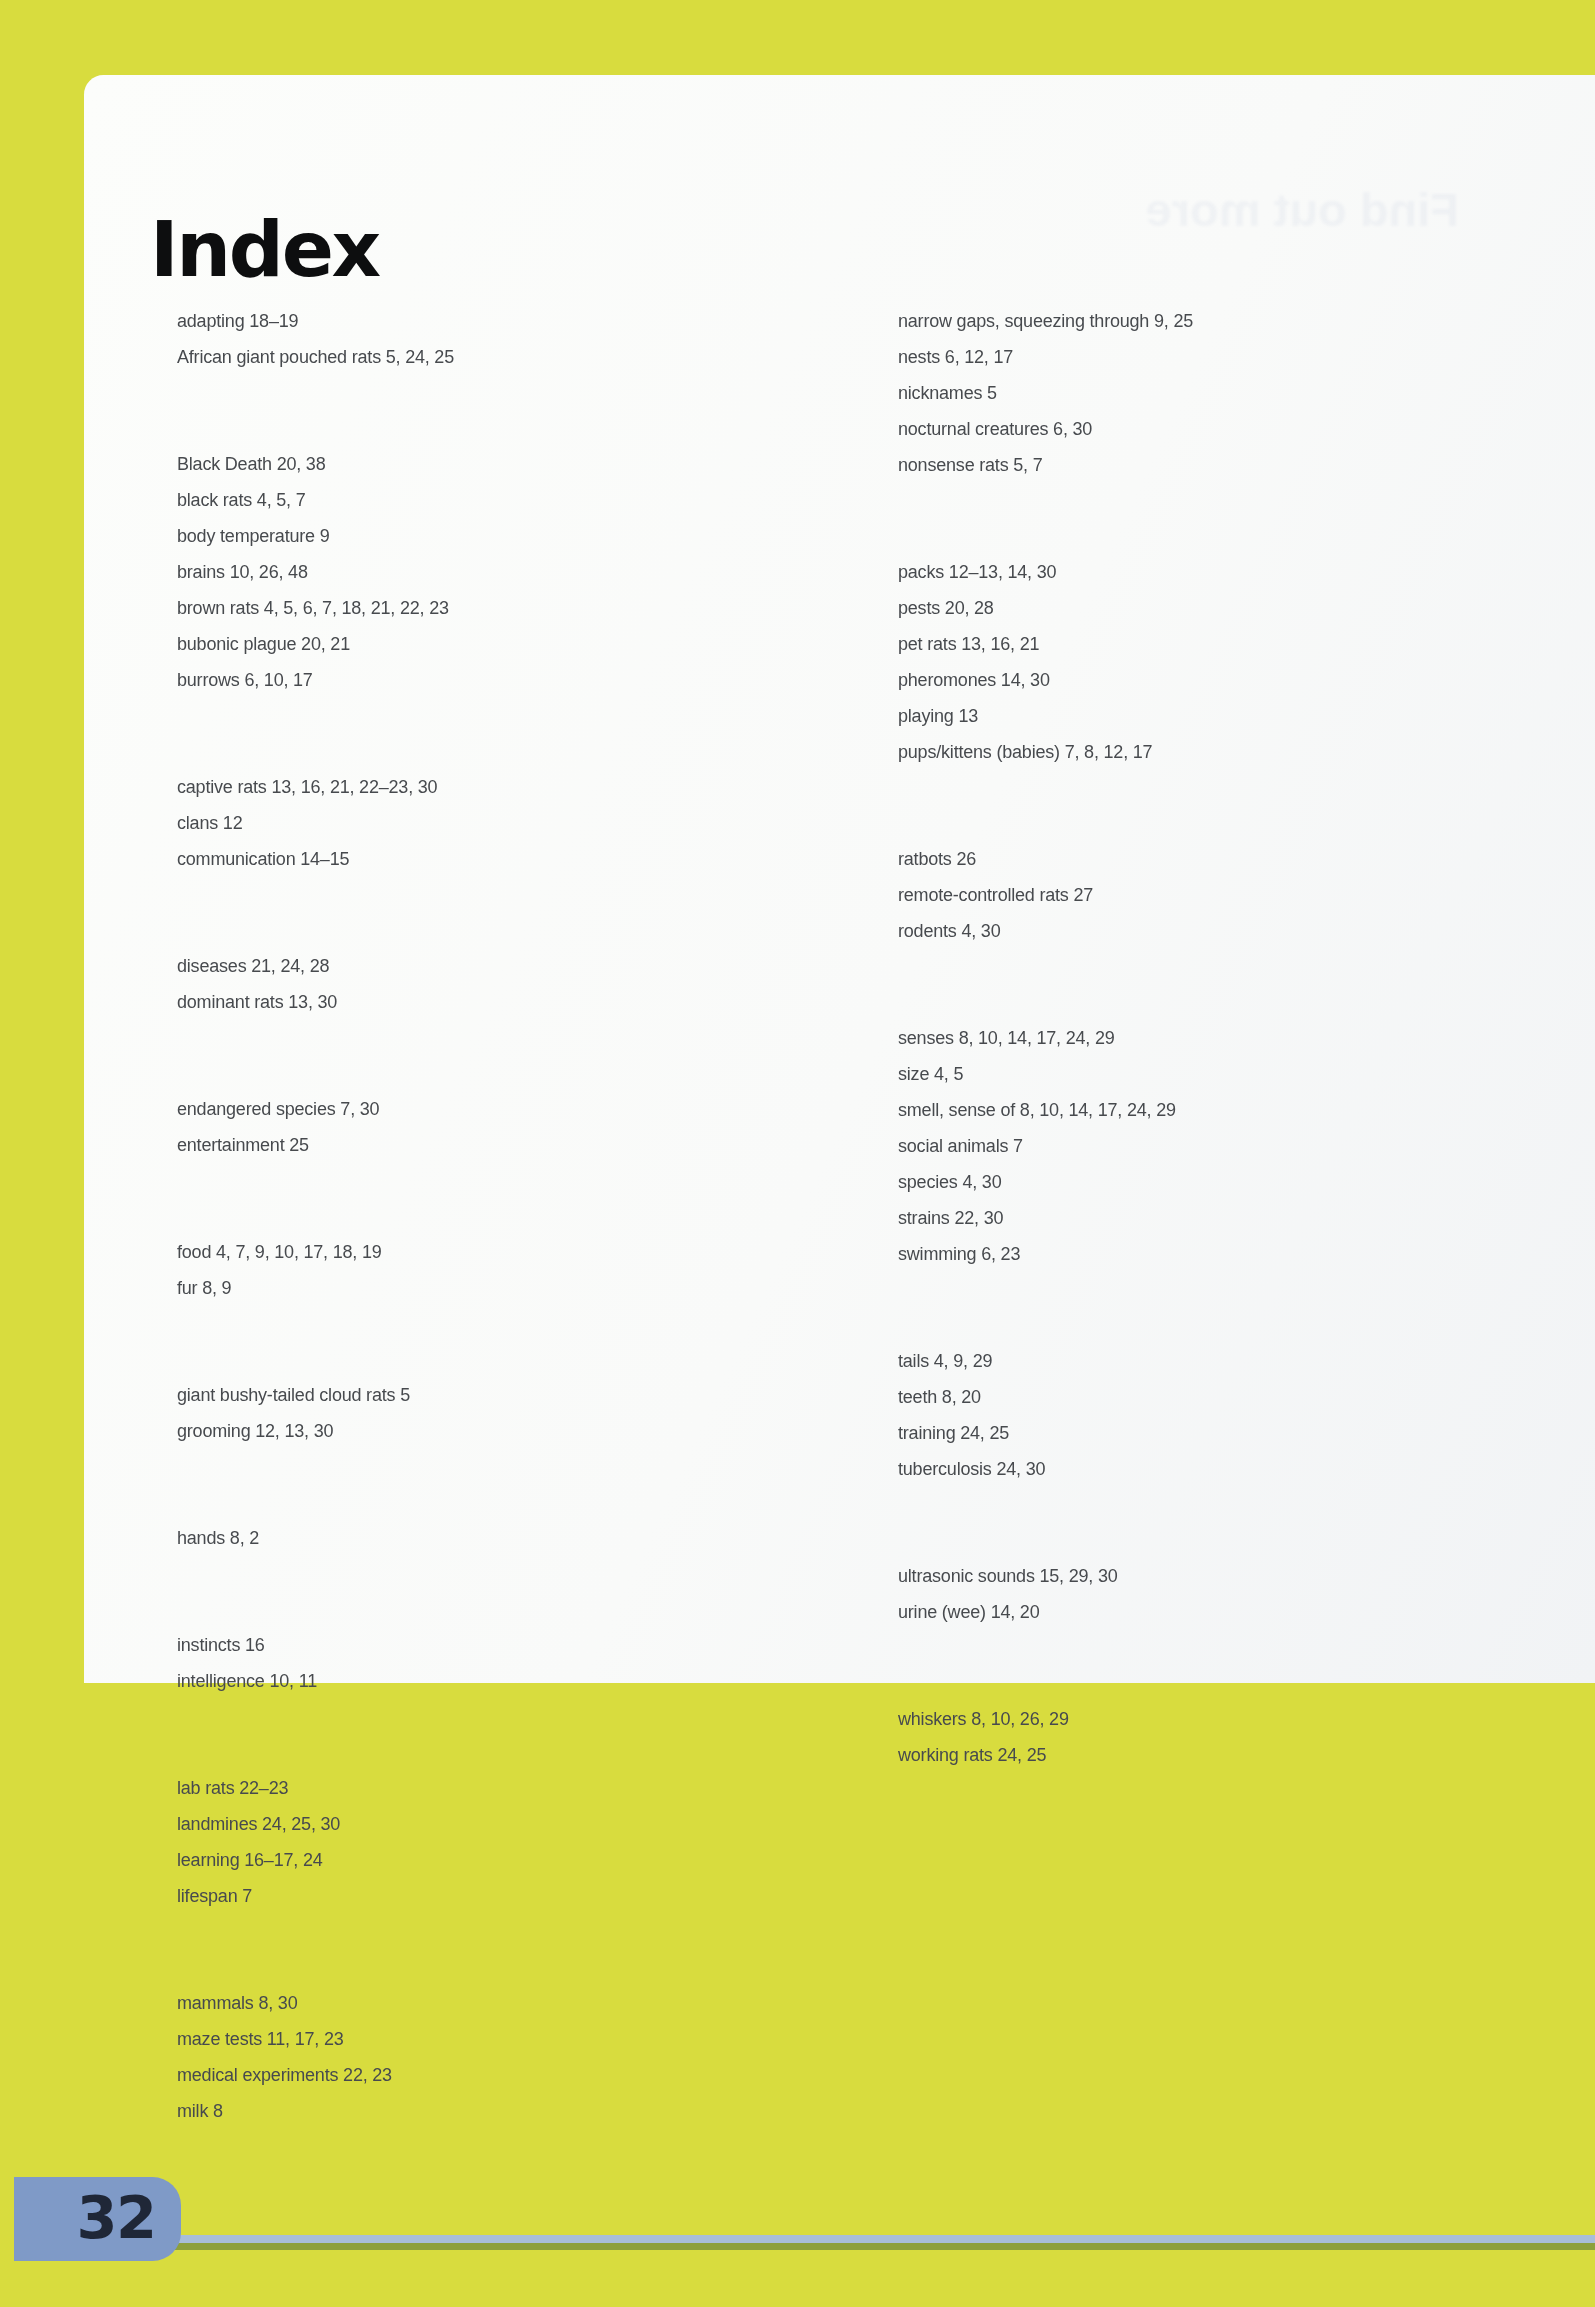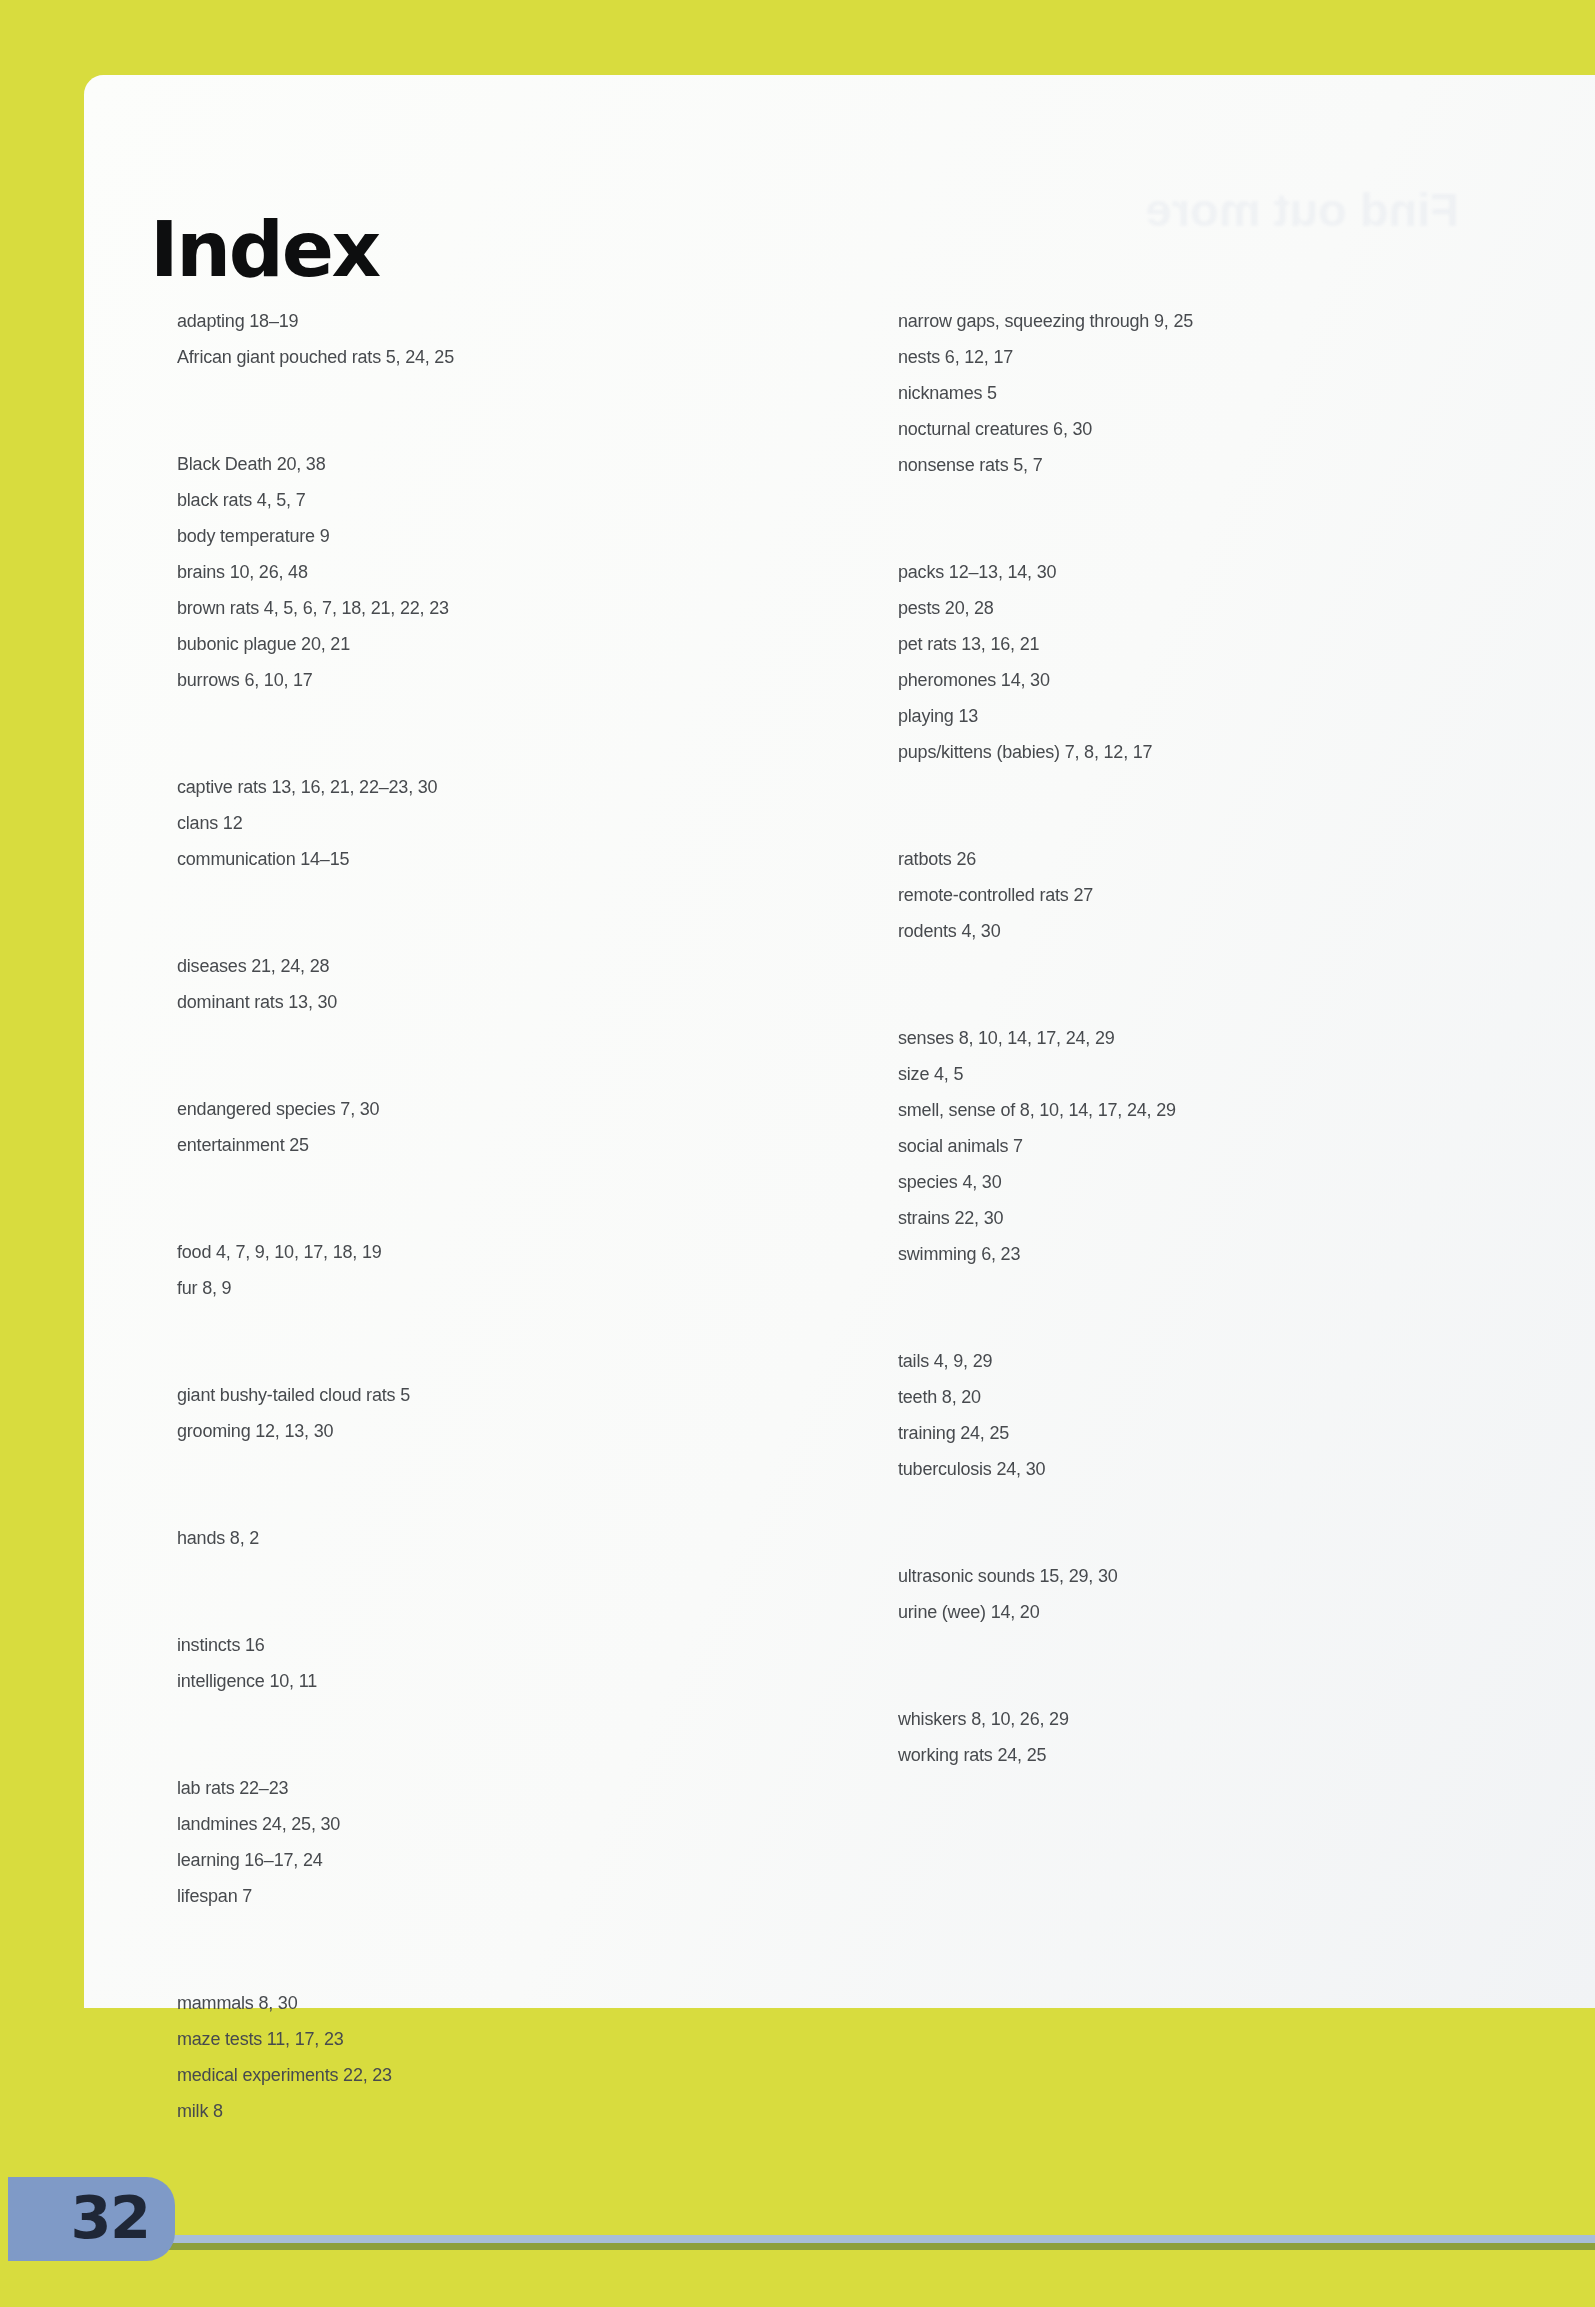--- a/index.html
+++ b/index.html
@@ -12,21 +12,21 @@
     --strip-blue:#a8bed9;
     --strip-olive:#8da03c;
   }
   html,body{margin:0;padding:0;}
   body{
     width:1596px;height:2307px;position:relative;overflow:hidden;
     background:var(--border-yellow);
     font-family:"Liberation Sans",sans-serif;
   }
   .page{
-    position:absolute;left:84px;top:75px;right:0;height:1933px;
+    position:absolute;left:84px;top:75px;right:0;height:1608px;
     background:linear-gradient(115deg,#fcfdfb 0%,#f9faf9 55%,#f1f3f5 100%);
     border-top-left-radius:19.5px;
   }
   .title{
     position:absolute;left:66px;top:84px;
     font-family:"DejaVu Sans","Liberation Sans",sans-serif;
     font-size:77px;font-weight:800;letter-spacing:-2.3px;line-height:1;
     color:var(--title-black);
   }
   .col{
@@ -40,21 +40,21 @@
   .entry{white-space:nowrap;}
   .ghost{
     position:absolute;left:774px;top:107px;width:601px;
     font-size:47px;font-weight:bold;color:#7487b5;opacity:0.07;
     transform:scaleX(-1);filter:blur(1.5px);white-space:nowrap;
   }
   .strip{position:absolute;left:84px;right:0;}
   .strip-blue{top:2235px;height:8.3px;background:var(--strip-blue);}
   .strip-olive{top:2243px;height:6.8px;background:var(--strip-olive);}
   .badge{
-    position:absolute;left:8px;top:2177px;width:167px;height:84px;
+    position:absolute;left:14px;top:2177px;width:167px;height:84px;
     background:var(--badge-blue);
     border-radius:0 28.5px 28.5px 0;
     text-align:right;
   }
   .badge span{
     display:inline-block;padding-right:25.5px;line-height:81px;
     font-family:"DejaVu Sans","Liberation Sans",sans-serif;
     font-size:59px;font-weight:bold;color:var(--badge-text-navy);
     letter-spacing:-1.5px;
   }

